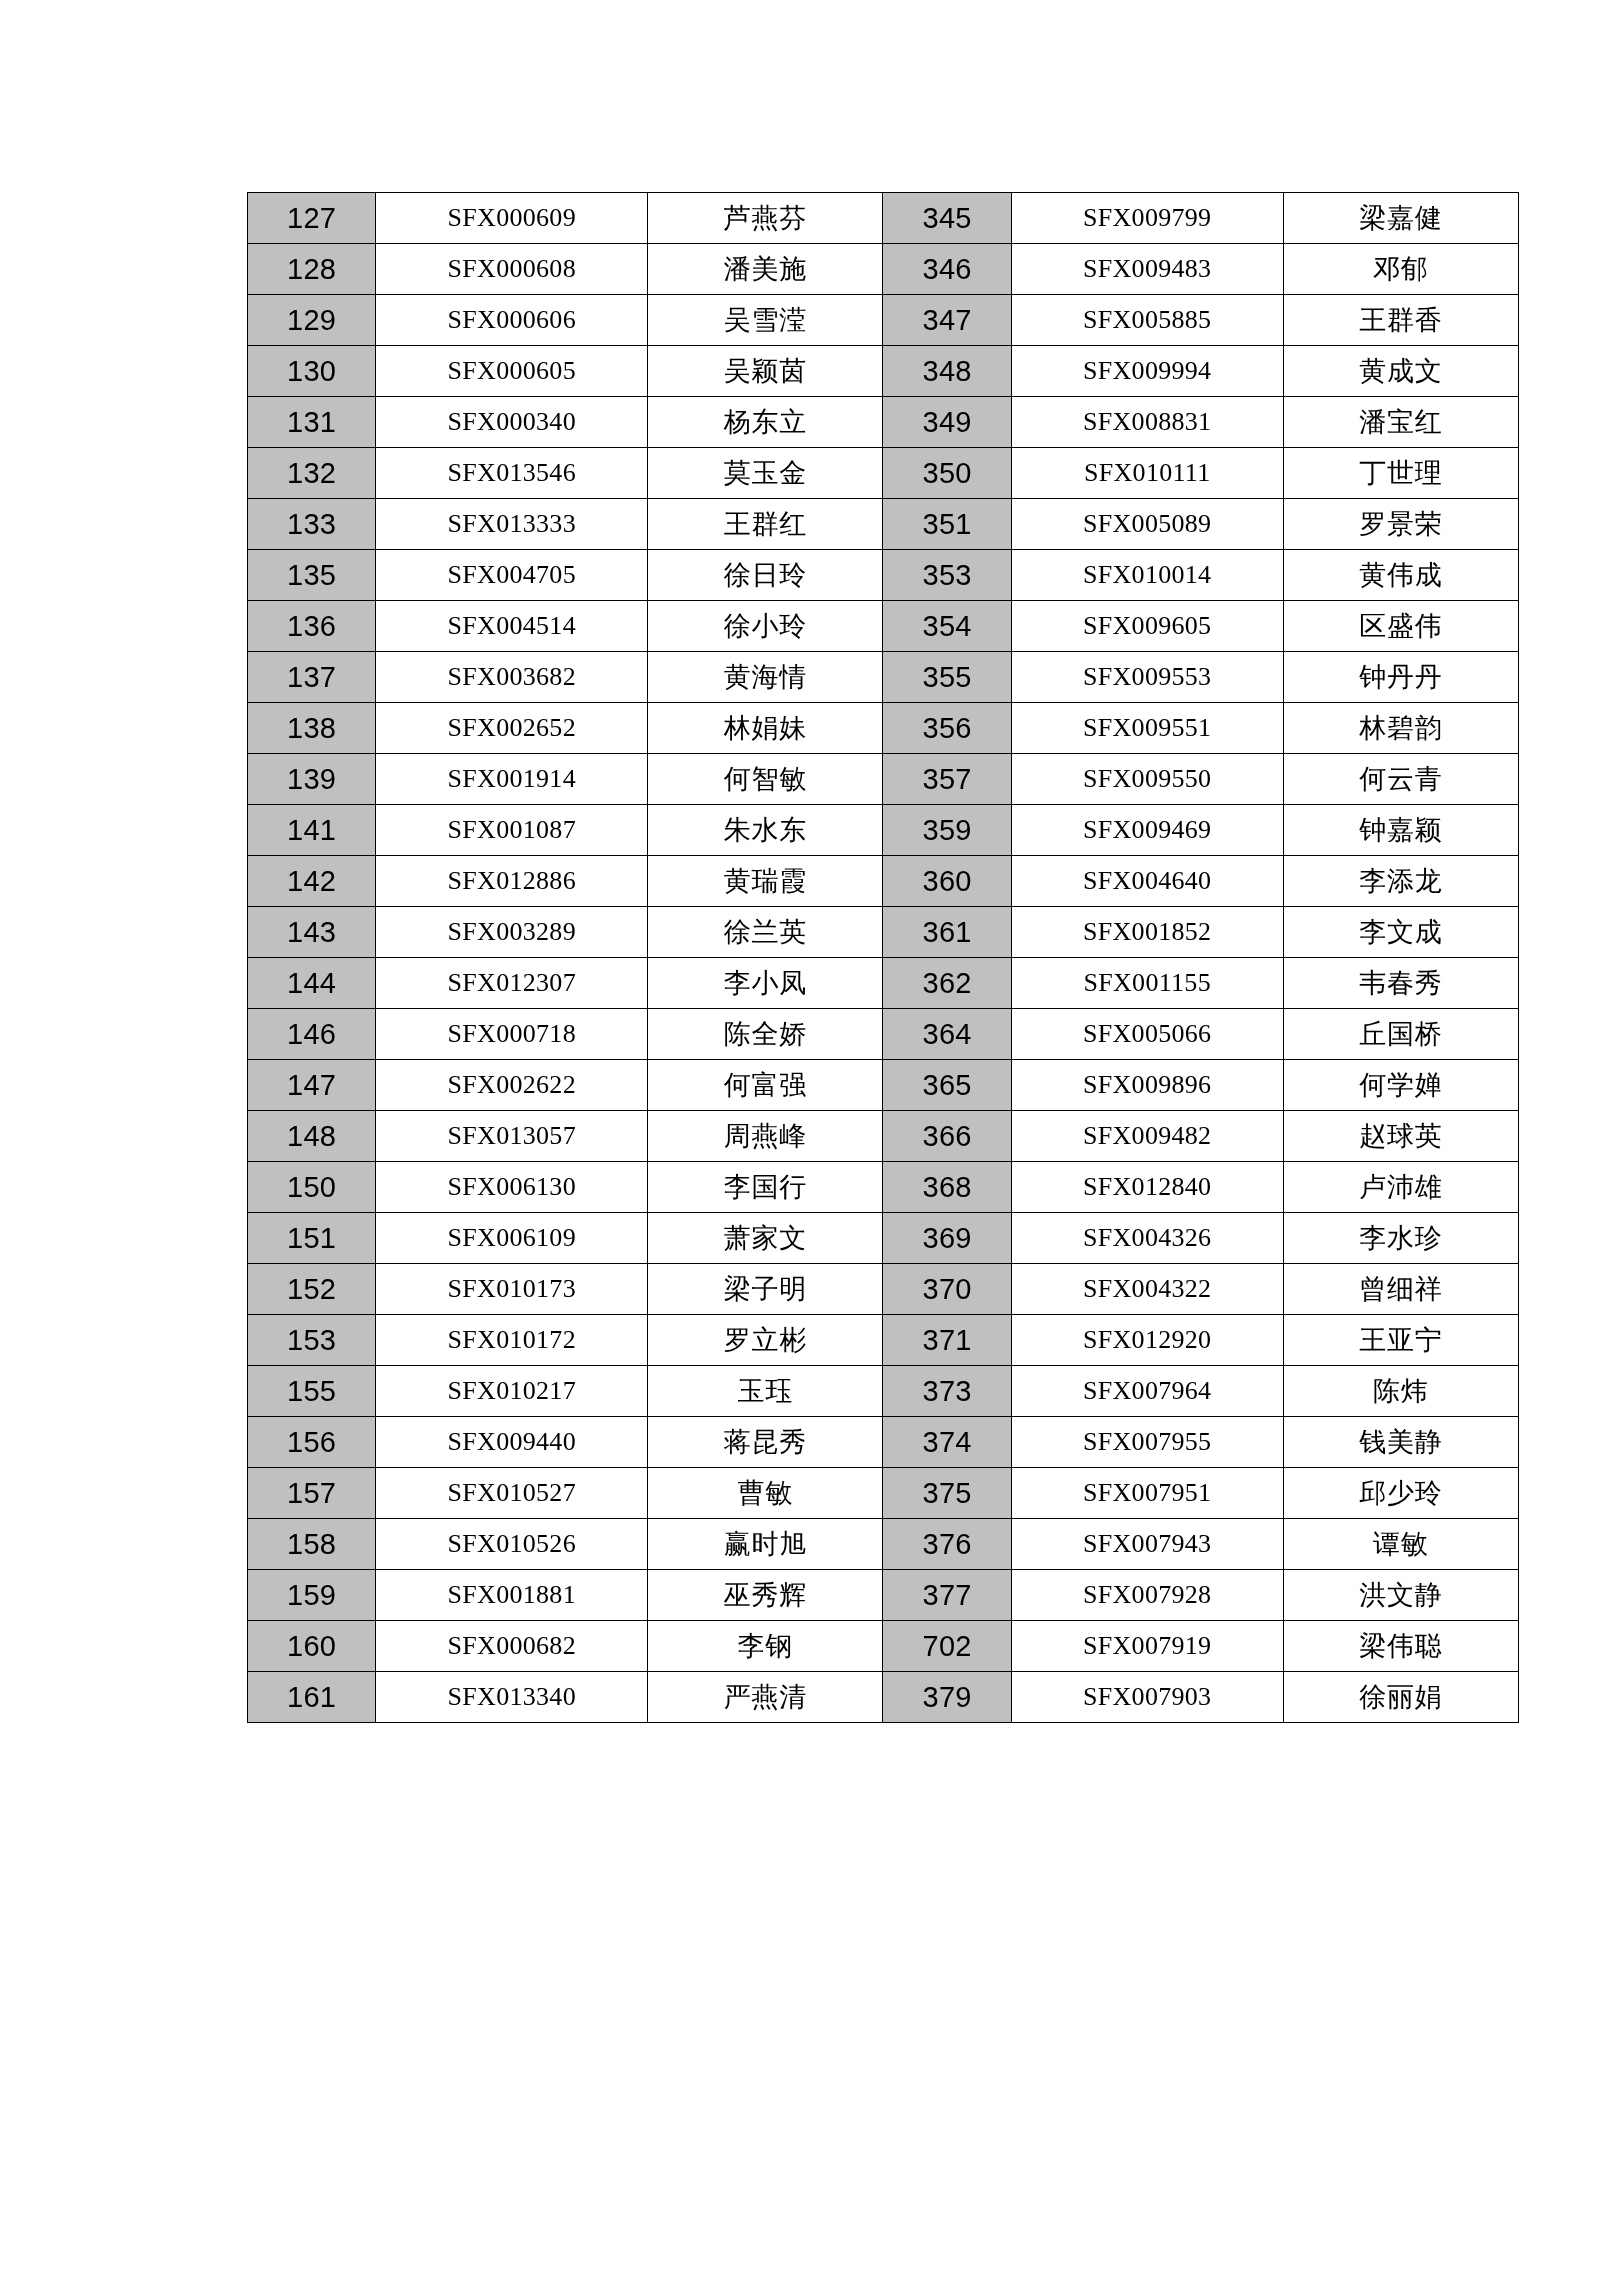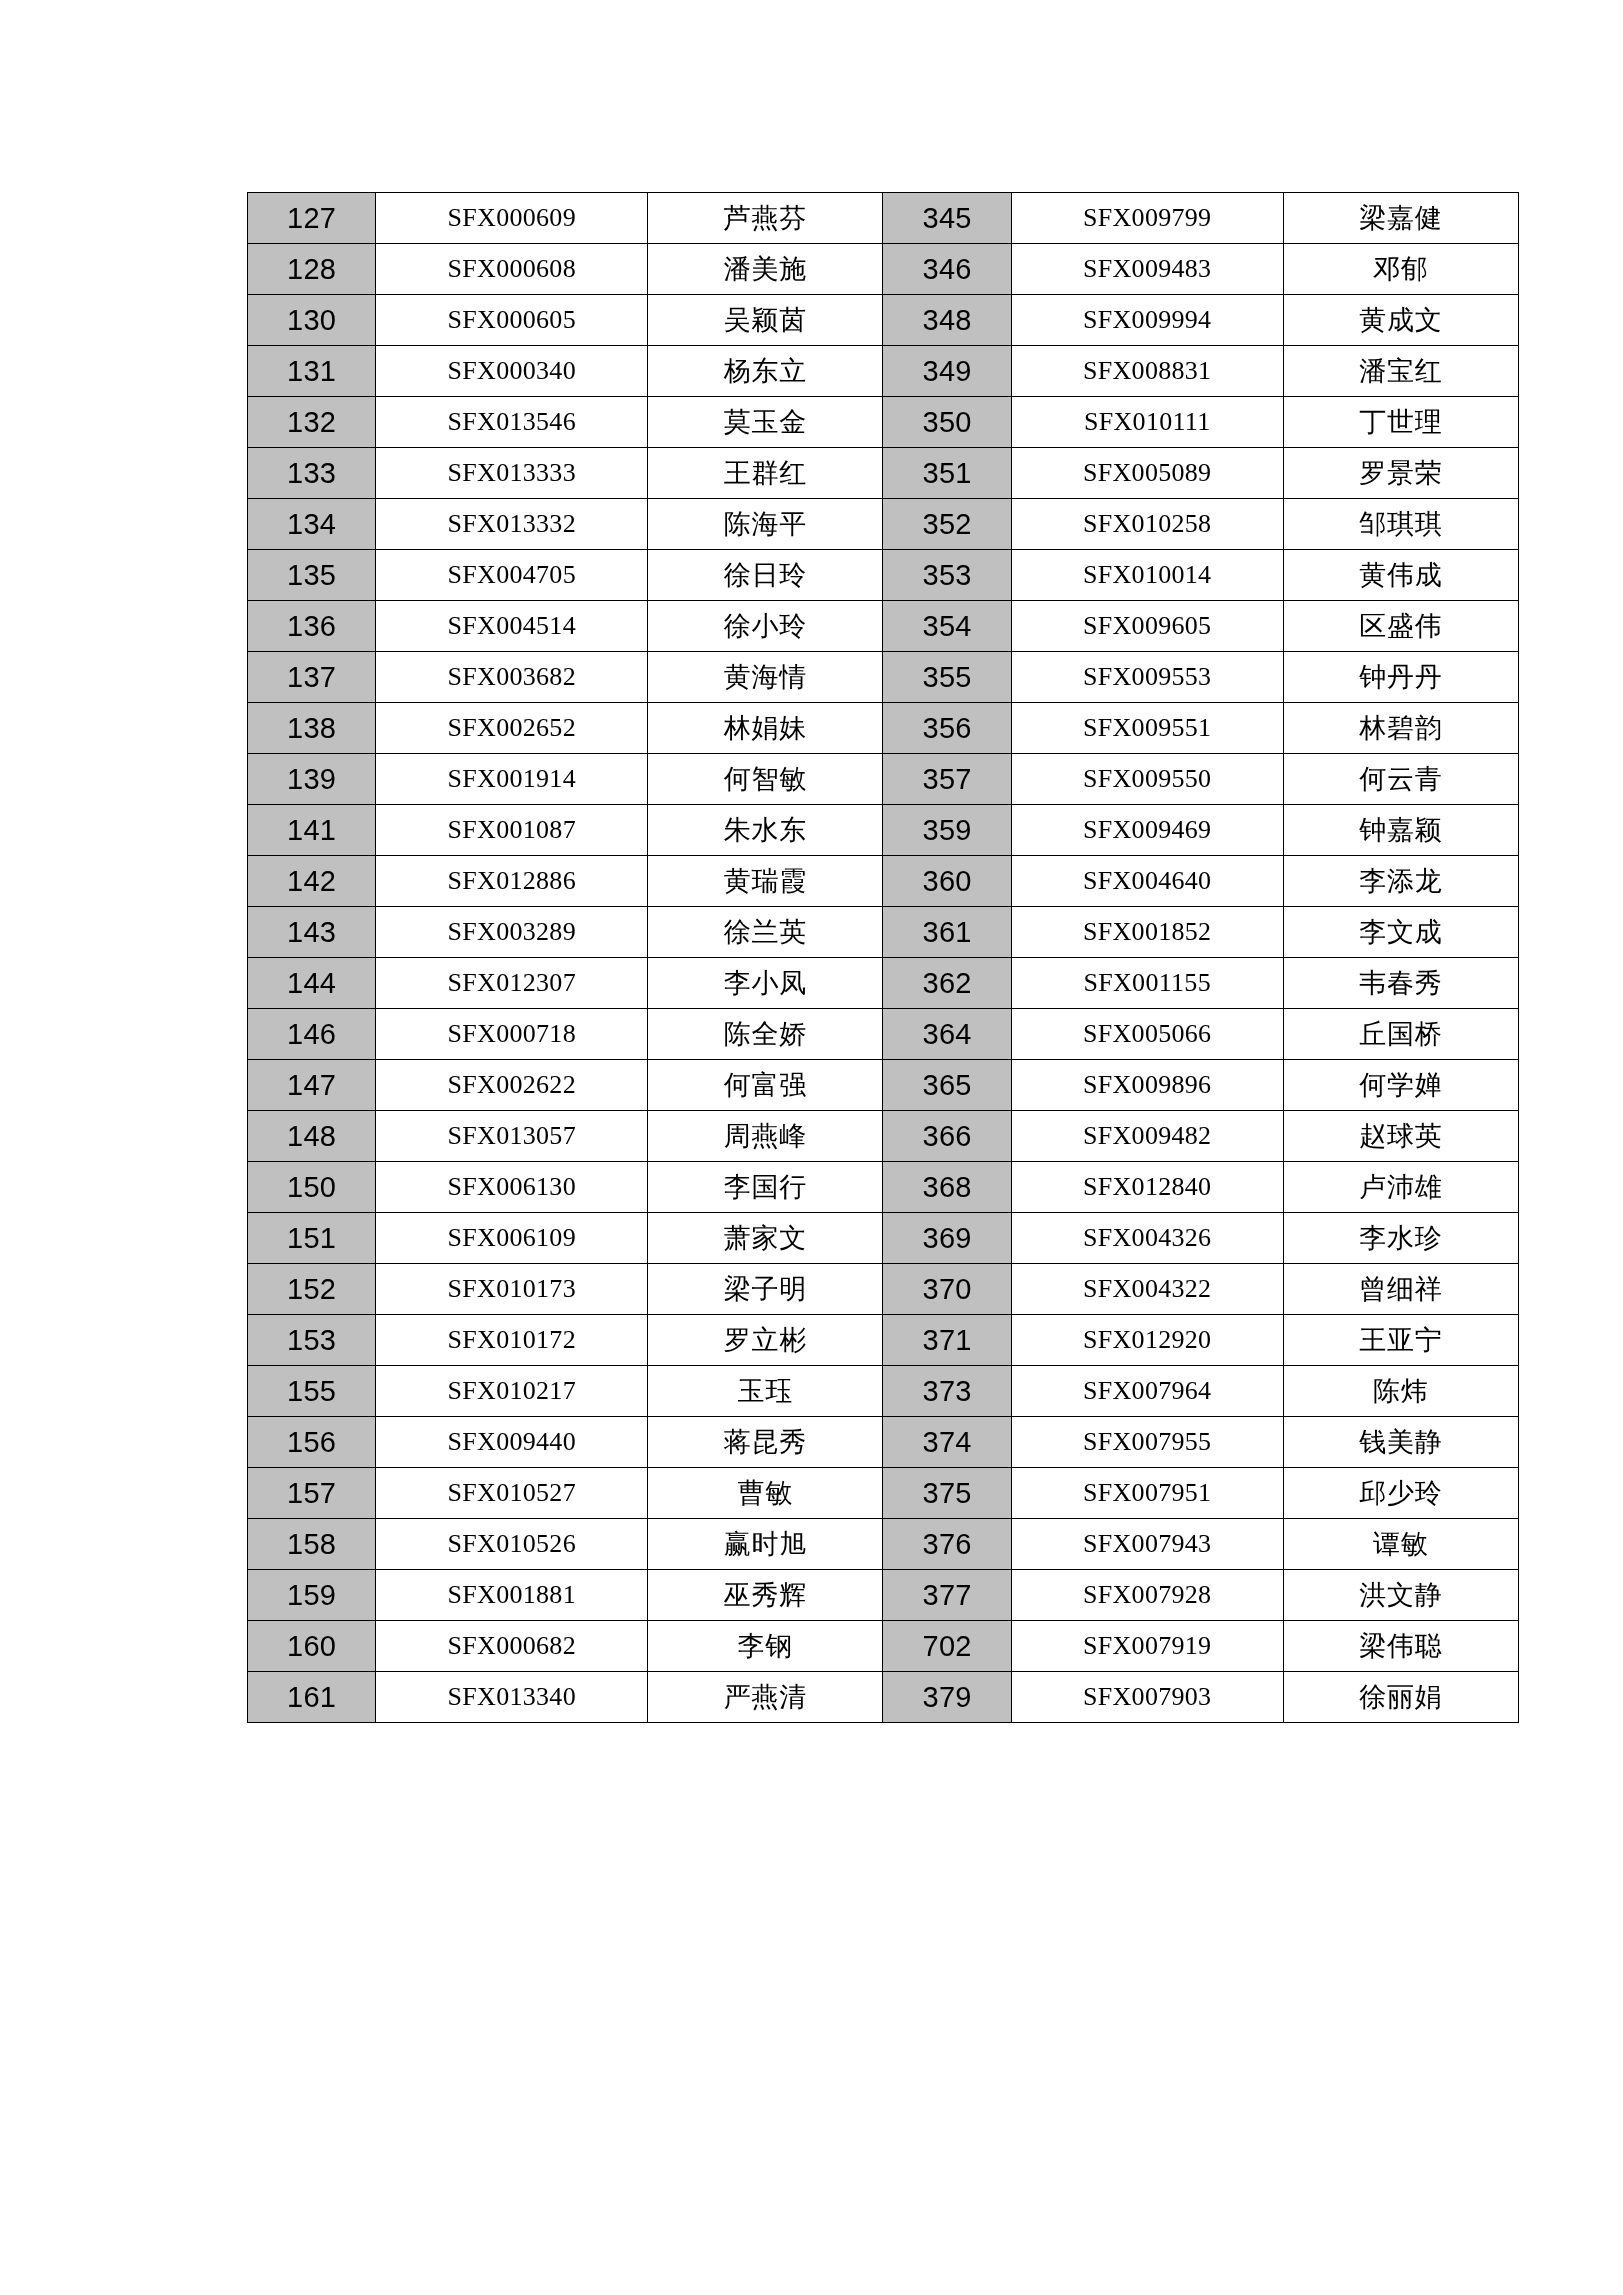--- a/index.html
+++ b/index.html
@@ -101,20 +101,28 @@
           </tr>
           <tr>
             <td class="idx">128</td>
             <td class="code">SFX000608</td>
             <td class="name">潘美施</td>
             <td class="idx">346</td>
             <td class="code">SFX009483</td>
             <td class="name">邓郁</td>
           </tr>
           <tr>
+            <td class="idx">129</td>
+            <td class="code">SFX000606</td>
+            <td class="name">吴雪滢</td>
+            <td class="idx">347</td>
+            <td class="code">SFX005885</td>
+            <td class="name">王群香</td>
+          </tr>
+          <tr>
             <td class="idx">130</td>
             <td class="code">SFX000605</td>
             <td class="name">吴颖茵</td>
             <td class="idx">348</td>
             <td class="code">SFX009994</td>
             <td class="name">黄成文</td>
           </tr>
           <tr>
             <td class="idx">131</td>
             <td class="code">SFX000340</td>
@@ -133,28 +141,20 @@
           </tr>
           <tr>
             <td class="idx">133</td>
             <td class="code">SFX013333</td>
             <td class="name">王群红</td>
             <td class="idx">351</td>
             <td class="code">SFX005089</td>
             <td class="name">罗景荣</td>
           </tr>
           <tr>
-            <td class="idx">134</td>
-            <td class="code">SFX013332</td>
-            <td class="name">陈海平</td>
-            <td class="idx">352</td>
-            <td class="code">SFX010258</td>
-            <td class="name">邹琪琪</td>
-          </tr>
-          <tr>
             <td class="idx">135</td>
             <td class="code">SFX004705</td>
             <td class="name">徐日玲</td>
             <td class="idx">353</td>
             <td class="code">SFX010014</td>
             <td class="name">黄伟成</td>
           </tr>
           <tr>
             <td class="idx">136</td>
             <td class="code">SFX004514</td>

